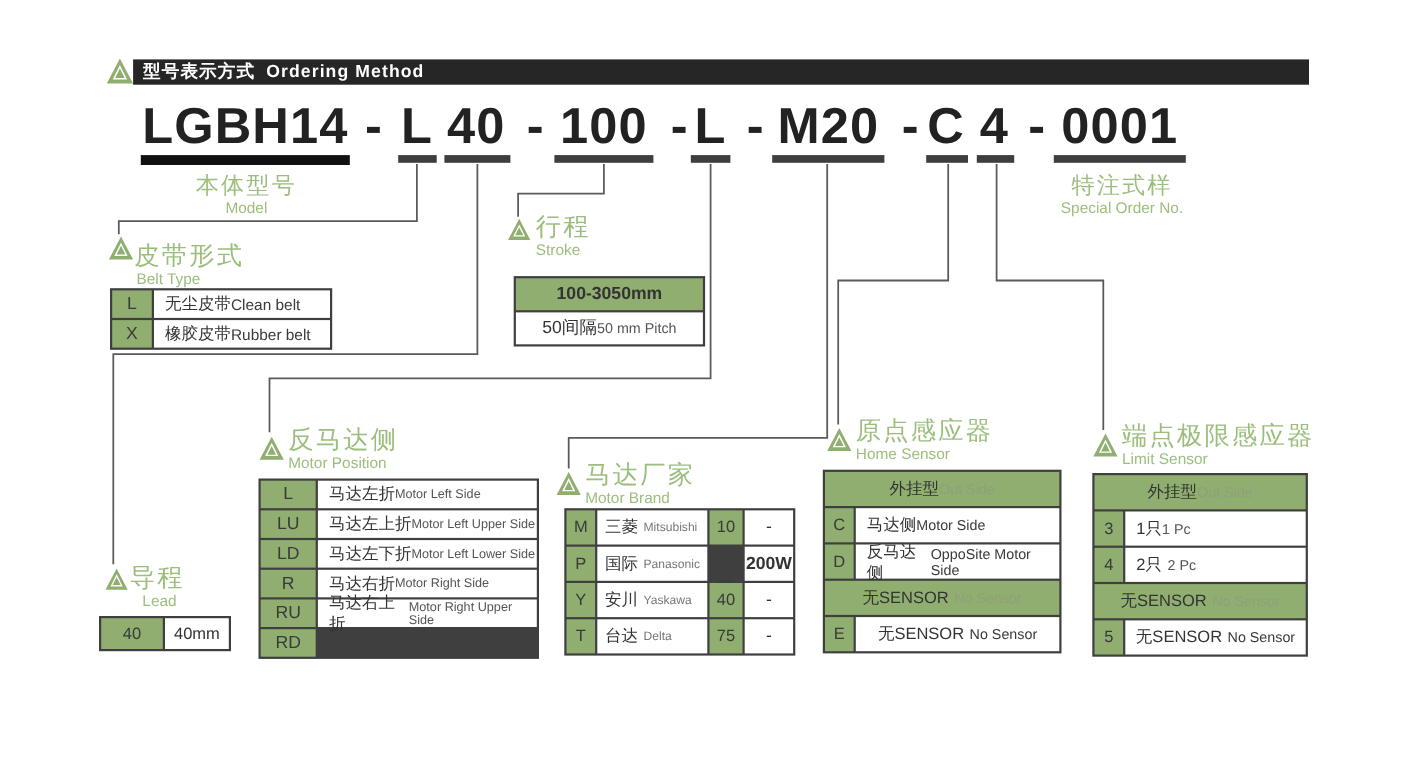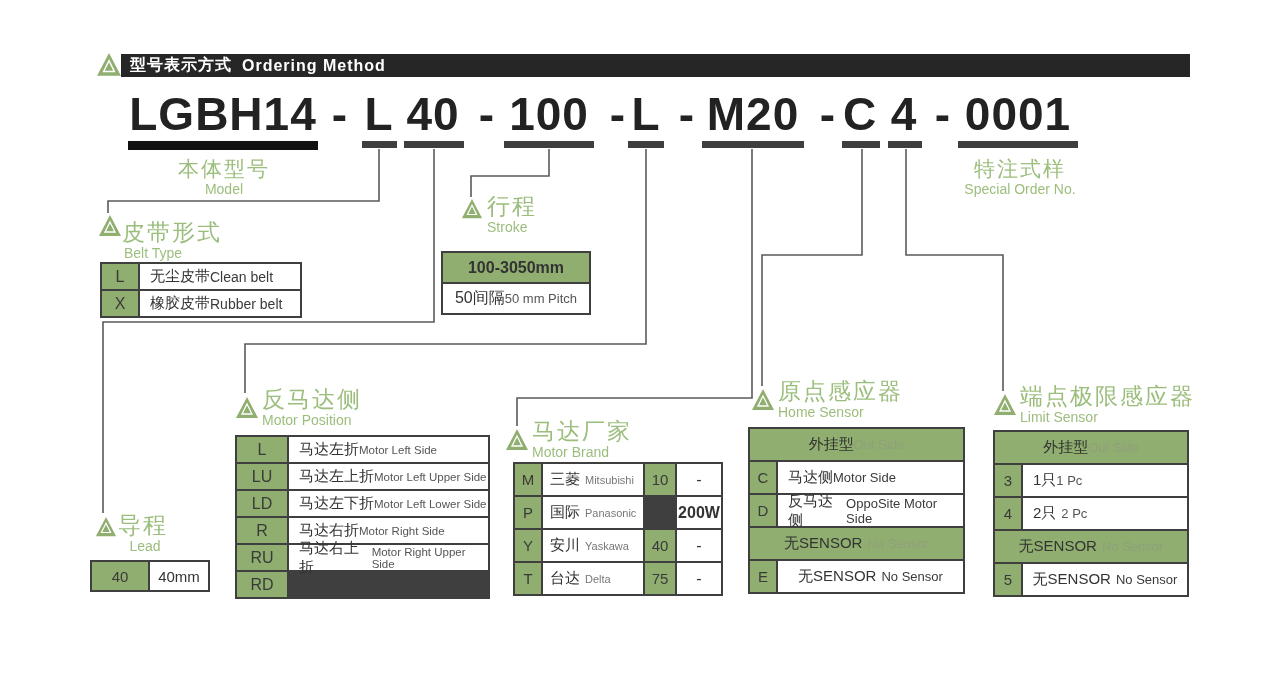--- a/index.html
+++ b/index.html
@@ -127,21 +127,21 @@
   </div>
 
   <svg class="tri" style="left:461px;top:198px;" width="22" height="22" viewBox="0 0 24 24">
     <polygon points="12,1 23,22 1,22" fill="#8fae6f"></polygon>
       <polygon points="12,8 17,18 7,18" fill="none" stroke="#fff" stroke-width="1.3"></polygon>
   </svg>
   <div class="stitle" style="left:487px;top:194px;">
     <div class="zh">行程</div>
     <div class="en">Stroke</div>
   </div>
-  <div class="gtbl" style="left:441px;top:251px;width:150px;grid-template-columns:1fr;grid-auto-rows:29px;">
+  <div class="gtbl" style="left:467px;top:251px;width:174px;grid-template-columns:1fr;grid-auto-rows:29px;">
     <div class="cell grn">
       <span class="zh15 b" style="font-size:16px;">100-3050mm</span>
     </div>
     <div class="cell ctr">
       <span class="zh15" style="font-size:16px;">50间隔</span>
       <span class="en13">50 mm Pitch</span>
     </div>
   </div>
 
   <svg class="tri" style="left:95px;top:516px;" width="22" height="22" viewBox="0 0 24 24">

